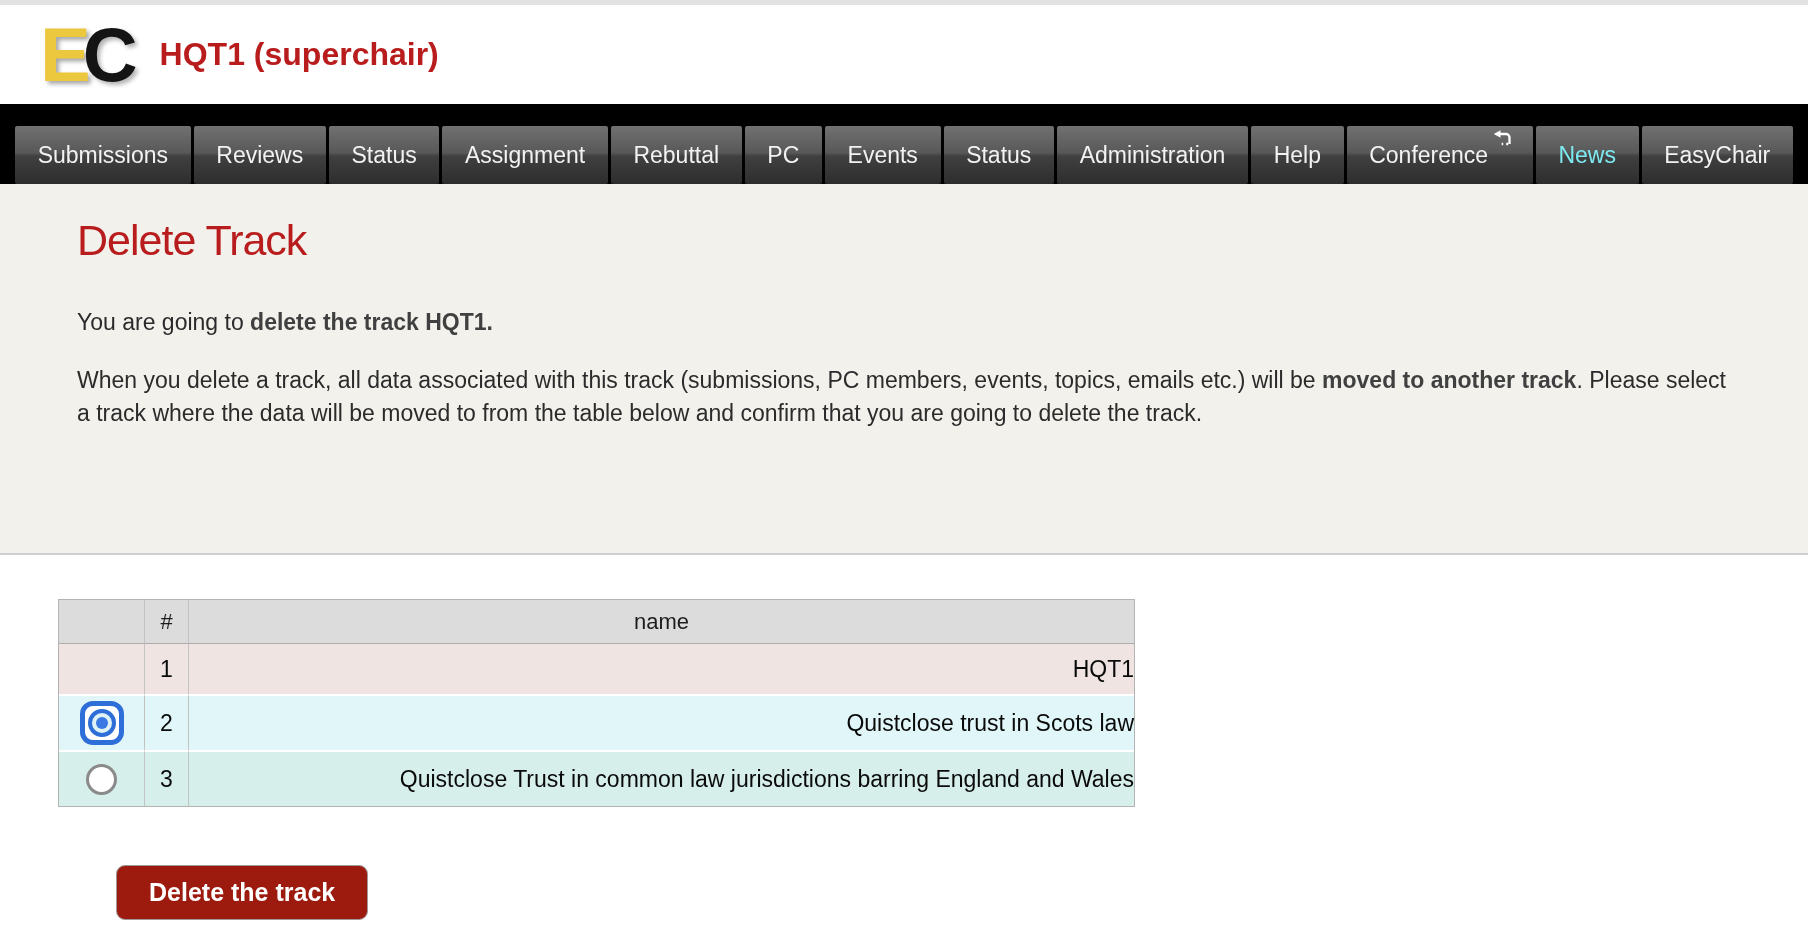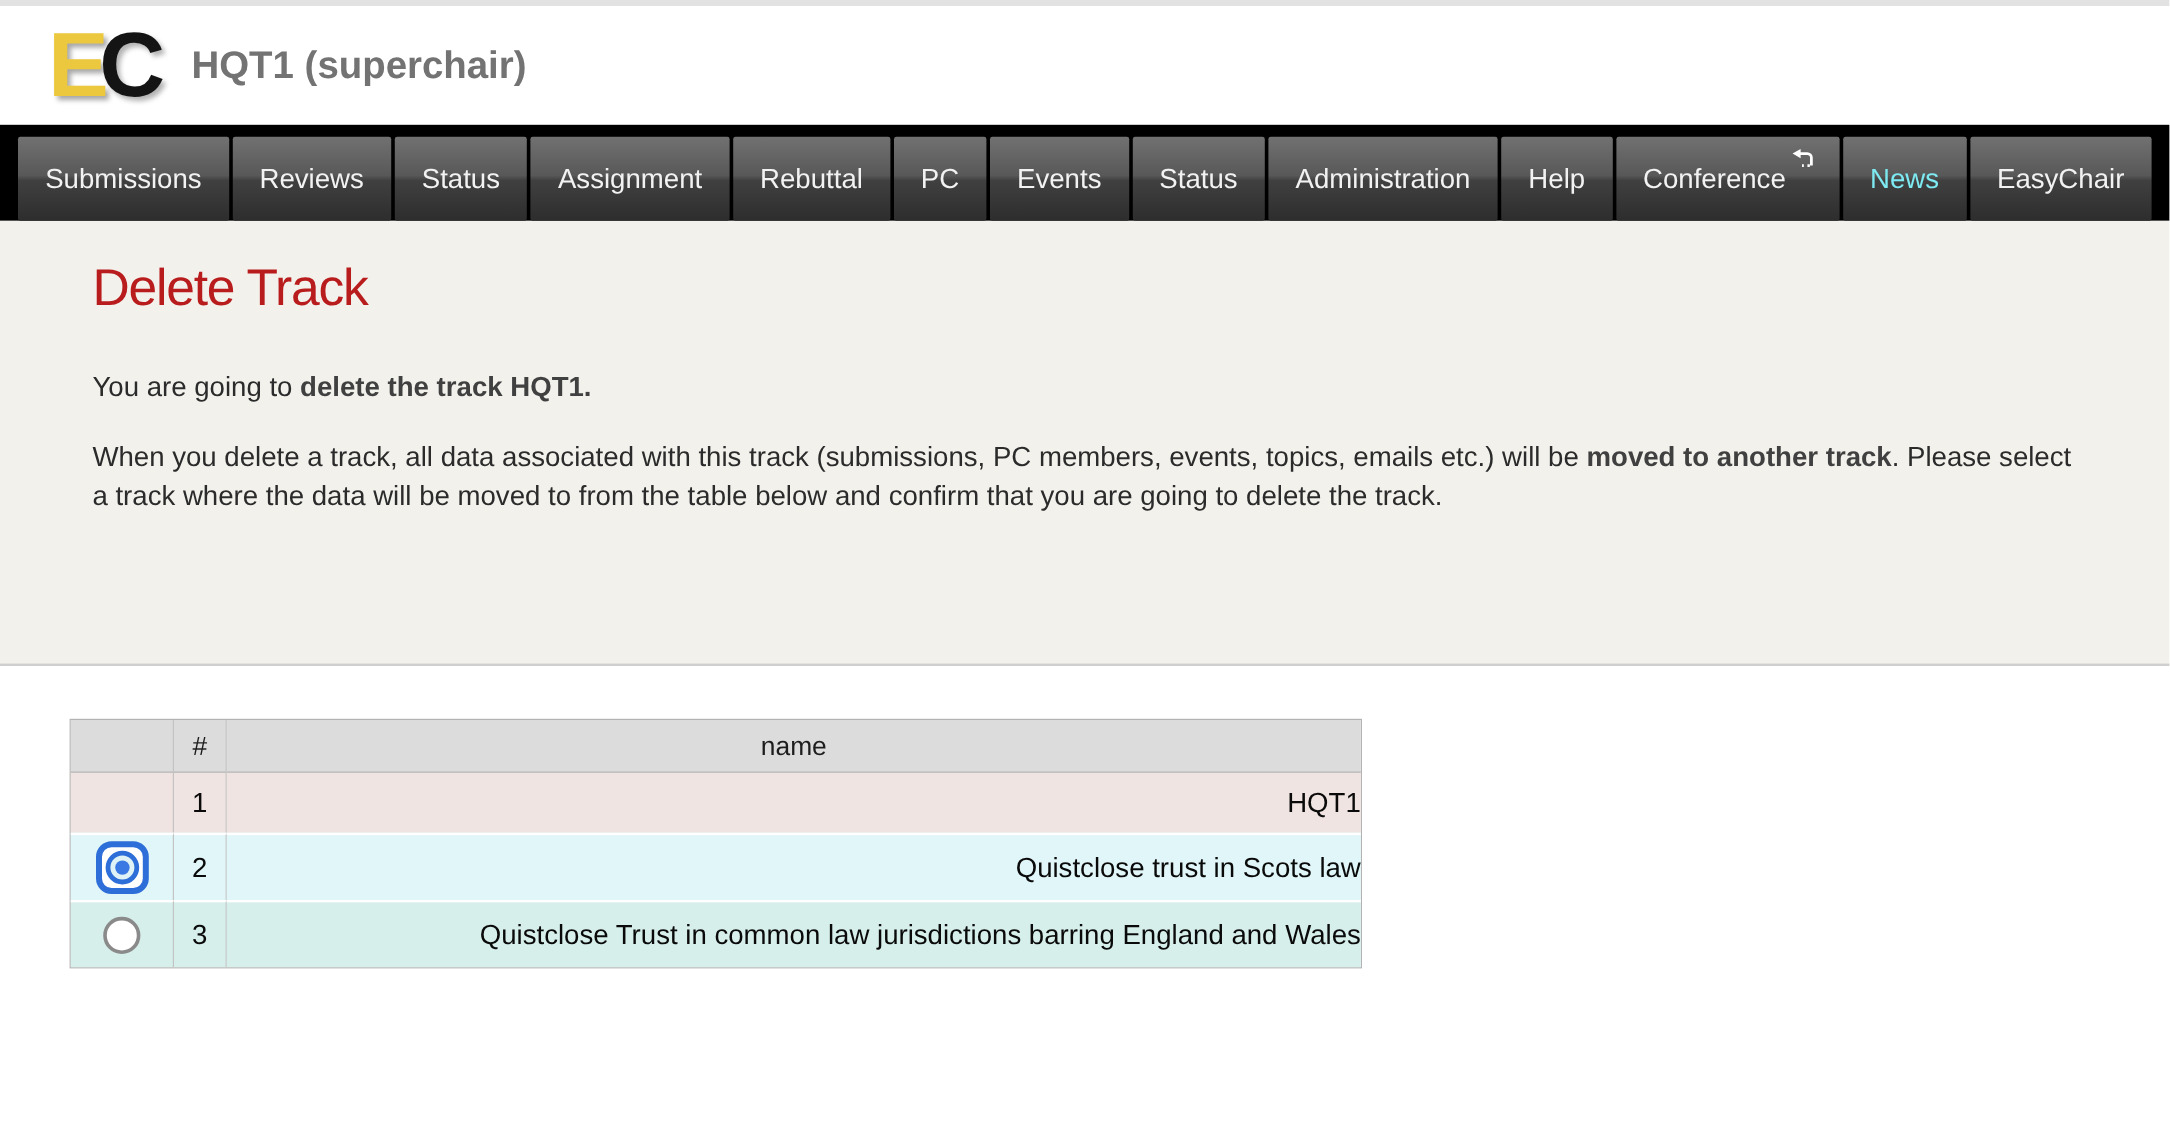--- a/index.html
+++ b/index.html
@@ -12,26 +12,26 @@
   }
 
   
   .top-strip { height:5px; background:#e2e2e2; }
 
   
   .header { height:99px; background:#fff; display:flex; align-items:center; padding-left:40px; }
   .logo { font-weight:bold; font-size:76px; letter-spacing:-8px; line-height:1; cursor:pointer; user-select:none; }
   .logo .e { color:#ecc83f; text-shadow:3px 3px 4px rgba(0,0,0,0.35); }
   .logo .c { color:#141414; text-shadow:3px 3px 4px rgba(0,0,0,0.30); }
-  .conf-title { margin-left:30px; color:#737373; font-size:32px; font-weight:bold; }
+  .conf-title { margin-left:30px; color:#b91c1c; font-size:32px; font-weight:bold; }
 
   
   .nav { height:80px; background:#000; display:flex; gap:3px; padding:0 15px; align-items:flex-end; }
   .tab {
-    flex:1 1 auto; height:70px; padding:0 10px;
+    flex:1 1 auto; height:58px; padding:0 10px;
     display:flex; align-items:center; justify-content:center;
     color:#f2f2f2; font-size:23px; white-space:nowrap; cursor:pointer;
     background:linear-gradient(180deg,#717171 0%,#585858 46%,#404040 52%,#2d2d2d 100%);
     border-radius:2px;
   }
   .tab-news .tab-label { color:#7de9f1; }
   .conf-icon { position:relative; top:-12px; left:2px; }
 
   
   .content {
@@ -176,13 +176,14 @@
       <tr class="row-alt">
         <td class="c-radio">
           <div class="radio-empty"></div>
         </td>
         <td class="c-num">3</td>
         <td class="c-name">Quistclose Trust in common law jurisdictions barring England and Wales</td>
       </tr>
     </tbody>
   </table>
 
+  <button class="delete-btn">Delete the track</button>
 </div>
 
 </body></html>

